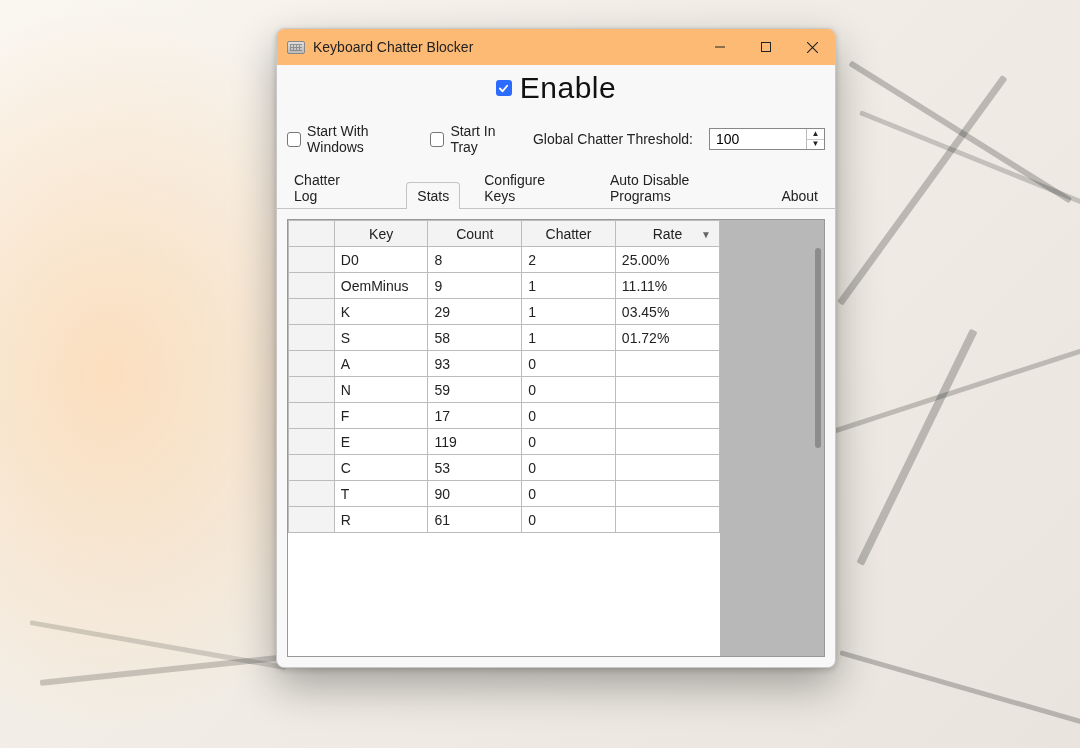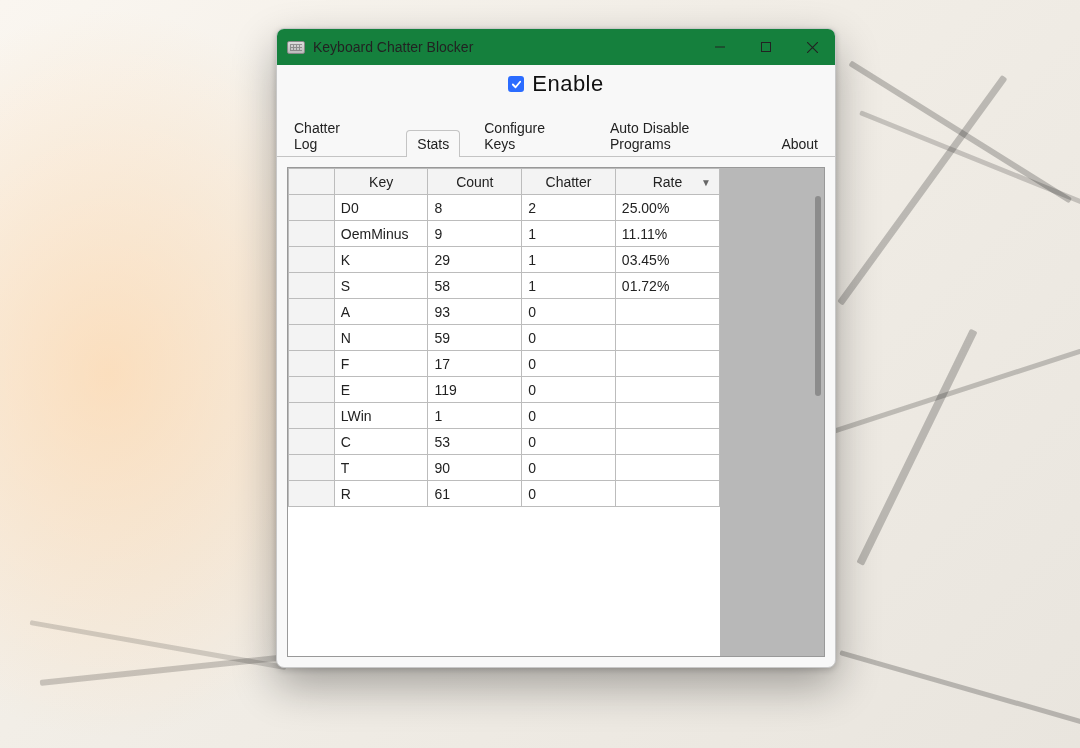--- a/index.html
+++ b/index.html
@@ -35,21 +35,21 @@
     box-shadow: 0 18px 44px rgba(0,0,0,0.32), 0 2px 6px rgba(0,0,0,0.18);
     display: flex;
     flex-direction: column;
     overflow: hidden;
   }
   .titlebar {
     height: 36px;
     display: flex;
     align-items: center;
     padding: 0 0 0 10px;
-    background: #15803d;
+    background: #fdba74;
   }
   .titlebar .app-icon {
     width: 18px; height: 13px;
     background: linear-gradient(#ddd,#bbb);
     border: 1px solid #888;
     border-radius: 2px;
     position: relative;
     margin-right: 8px;
     flex: 0 0 auto;
   }
@@ -85,21 +85,21 @@
     gap: 8px;
   }
   .enable-check {
     width: 16px; height: 16px;
     border-radius: 3px;
     background: #2b6cff;
     display: inline-flex; align-items:center; justify-content:center;
     color: #fff;
   }
   .enable-label {
-    font-size: 22px;
+    font-size: 30px;
     font-weight: 400;
     letter-spacing: 0.5px;
     color: #111;
   }
 
   .options-row {
     display: flex;
     align-items: center;
     gap: 10px;
     padding: 2px 10px 10px 10px;
@@ -285,20 +285,38 @@
 
     <div class="enable-row">
       <span class="enable-check">
         <svg width="11" height="11" viewBox="0 0 12 12">
             <path d="M2 6 L5 9 L10 3" stroke="#fff" stroke-width="2" fill="none" stroke-linecap="round" stroke-linejoin="round"></path>
           </svg>
       </span>
       <span class="enable-label">Enable</span>
     </div>
 
+    <div class="options-row">
+      <label class="cb">
+        <span class="box"></span>
+        <span>Start With Windows</span>
+      </label>
+      <label class="cb">
+        <span class="box"></span>
+        <span>Start In Tray</span>
+      </label>
+      <span class="gc-label">Global Chatter Threshold:</span>
+      <div class="spinner">
+        <input type="text" value="100" style="">
+        <div class="arrows">
+          <div class="arrow">▲</div>
+          <div class="arrow">▼</div>
+        </div>
+      </div>
+    </div>
 
     <div class="tabs" id="tabs">
         <div class="tab">Chatter Log</div>
         <div class="tab active">Stats</div>
         <div class="tab">Configure Keys</div>
         <div class="tab">Auto Disable Programs</div>
         <div class="tab">About</div>
       </div>
 
     <div class="content">
@@ -373,27 +391,20 @@
                 </tr>
                 <tr>
                   <td class="rowhdr"></td>
                   <td>E</td>
                   <td>119</td>
                   <td>0</td>
                   <td></td>
                 </tr>
                 <tr>
                   <td class="rowhdr"></td>
-                  <td>LWin</td>
-                  <td>1</td>
-                  <td>0</td>
-                  <td></td>
-                </tr>
-                <tr>
-                  <td class="rowhdr"></td>
                   <td>C</td>
                   <td>53</td>
                   <td>0</td>
                   <td></td>
                 </tr>
                 <tr>
                   <td class="rowhdr"></td>
                   <td>T</td>
                   <td>90</td>
                   <td>0</td>

